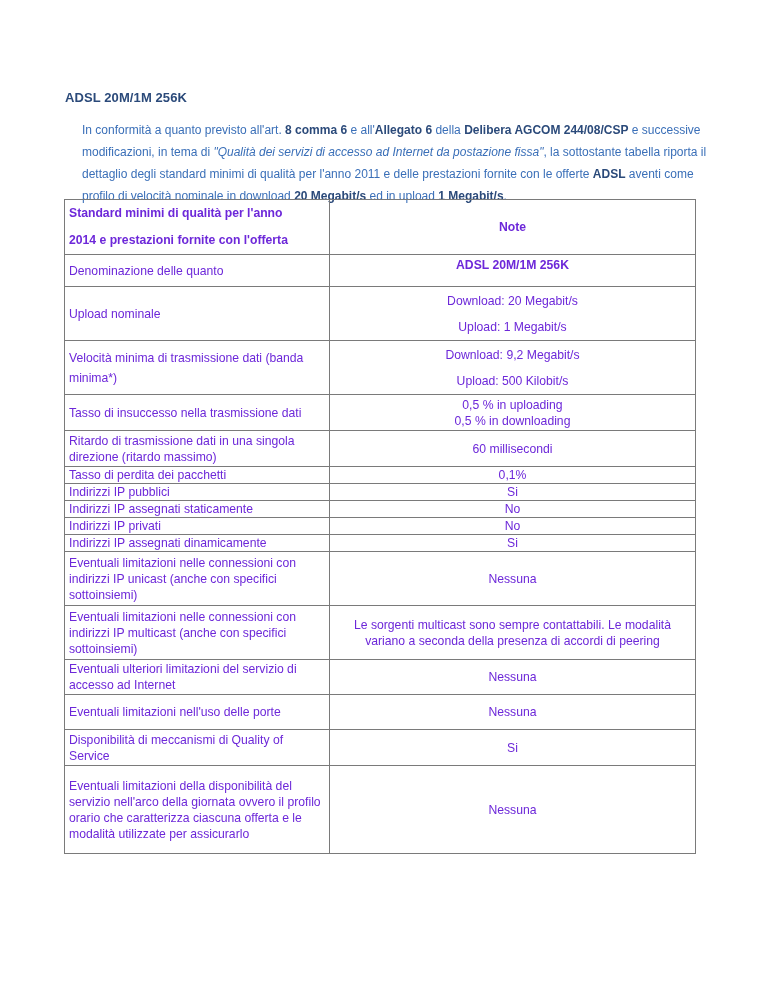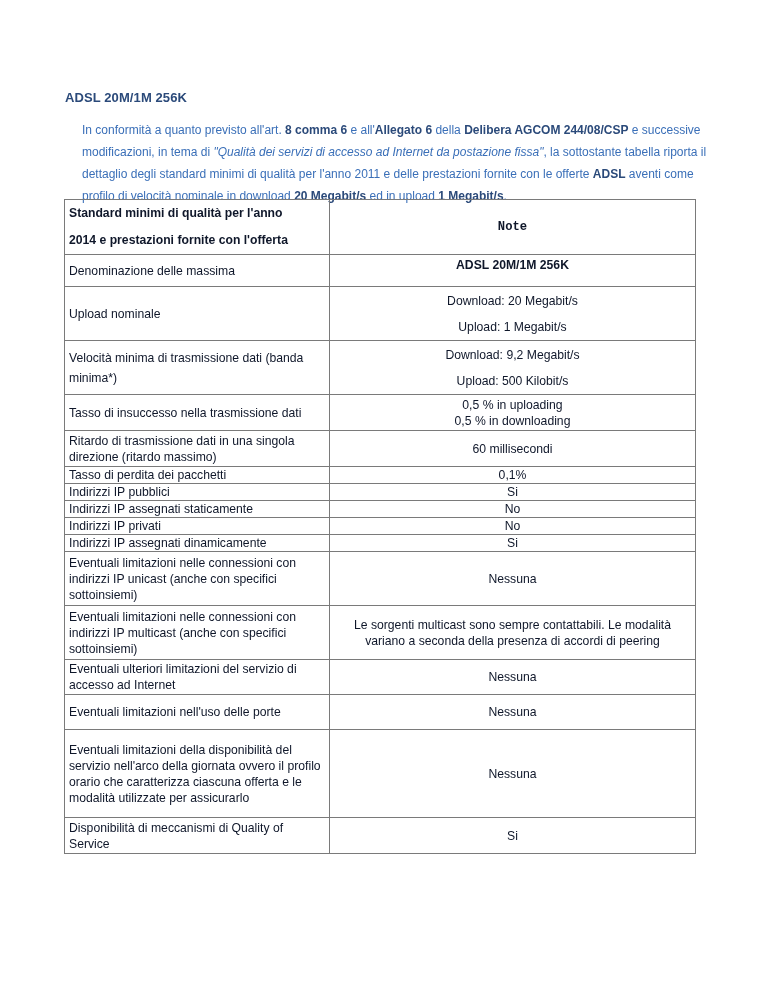--- a/index.html
+++ b/index.html
@@ -3,25 +3,25 @@
   <meta charset="utf-8">
   <style>
     html, body { margin: 0; padding: 0; background: #ffffff; }
     body { width: 768px; height: 994px; position: relative; overflow: hidden;
            font-family: "Liberation Sans", "DejaVu Sans", sans-serif; }
     .title { position: absolute; left: 65px; top: 90px; font-size: 13px; font-weight: bold; color: #2b4a7a; letter-spacing: 0.1px; }
     .intro { position: absolute; left: 82px; top: 119px; width: 640px; font-size: 12px; line-height: 22px; color: #3a6fb8; }
     .intro b { color: #2b4a7a; }
     .intro i { font-style: italic; }
     table.spec { position: absolute; left: 64px; top: 199px; width: 632px; border-collapse: collapse; table-layout: fixed; }
-    table.spec td { border: 1.5px solid #7a7a7a; color: #0f172a; font-size: 12.2px; vertical-align: middle; padding: 0 4px; overflow: hidden; }
+    table.spec td { border: 1.5px solid #7a7a7a; color: #6d28d9; font-size: 12.2px; vertical-align: middle; padding: 0 4px; overflow: hidden; }
     table.spec td.l { width: 256px; text-align: left; }
     table.spec td.r { text-align: center; }
     .hdr-l { color: #1e7fd0; font-weight: bold; font-size: 12.6px; line-height: 27px; }
-    .hdr-r { color: #1e7fd0; font-weight: bold; font-size: 12.6px; font-family: Liberation Mono, monospace; }
+    .hdr-r { color: #1e7fd0; font-weight: bold; font-size: 12.6px; }
     .bold-r { font-weight: bold; color: #2b4a7a; }
     .cell-line { display: block; line-height: 26px; }
     .tight td { line-height: 16px; }
   </style>
 </head>
 <body>
 
 <div class="title">ADSL 20M/1M 256K</div>
 
 <div class="intro"><span>In conformità a quanto previsto all'art. </span><b>8 comma 6</b><span> e all'</span><b>Allegato 6</b><span> della </span><b>Delibera AGCOM 244/08/CSP</b><span> e successive modificazioni, in tema di </span><i>"Qualità dei servizi di accesso ad Internet da postazione fissa"</i><span>, la sottostante tabella riporta il dettaglio degli standard minimi di qualità per l'anno 2011 e delle prestazioni fornite con le offerte </span><b>ADSL</b><span> aventi come profilo di velocità nominale in download </span><b>20 Megabit/s</b><span> ed in upload </span><b>1 Megabit/s</b><span>.</span></div>
@@ -29,21 +29,21 @@
 <table class="spec">
   <tbody>
       <tr style="height:54px">
     <td class="l hdr-l">
       <span style="display:block">Standard minimi di qualità per l'anno</span>
       <span style="display:block">2014 e prestazioni fornite con l'offerta</span>
     </td>
     <td class="r hdr-r">Note</td>
   </tr>
   <tr style="height:32px">
-    <td class="l">Denominazione delle massima</td>
+    <td class="l">Denominazione delle quanto</td>
     <td class="r bold-r" style="vertical-align:top;padding-top:3px">ADSL 20M/1M 256K</td>
   </tr>
   <tr style="height:54px">
     <td class="l">Upload nominale</td>
     <td class="r">
       <span class="cell-line">Download: 20 Megabit/s</span>
       <span class="cell-line">Upload: 1 Megabit/s</span>
     </td>
   </tr>
   <tr style="height:54px">
@@ -95,22 +95,22 @@
     <td class="r" style="padding:0 6px">Le sorgenti multicast sono sempre contattabili. Le modalità variano a seconda della presenza di accordi di peering</td>
   </tr>
   <tr style="height:35px">
     <td class="l">Eventuali ulteriori limitazioni del servizio di accesso ad Internet</td>
     <td class="r">Nessuna</td>
   </tr>
   <tr style="height:35px">
     <td class="l">Eventuali limitazioni nell'uso delle porte</td>
     <td class="r">Nessuna</td>
   </tr>
+  <tr style="height:36px">
+    <td class="l">Disponibilità di meccanismi di Quality of Service</td>
+    <td class="r">Si</td>
+  </tr>
   <tr style="height:88px">
     <td class="l">Eventuali limitazioni della disponibilità del servizio nell'arco della giornata ovvero il profilo orario che caratterizza ciascuna offerta e le modalità utilizzate per assicurarlo</td>
     <td class="r">Nessuna</td>
-  </tr>
-  <tr style="height:36px">
-    <td class="l">Disponibilità di meccanismi di Quality of Service</td>
-    <td class="r">Si</td>
   </tr>
   </tbody>
 </table>
 
 </body></html>

